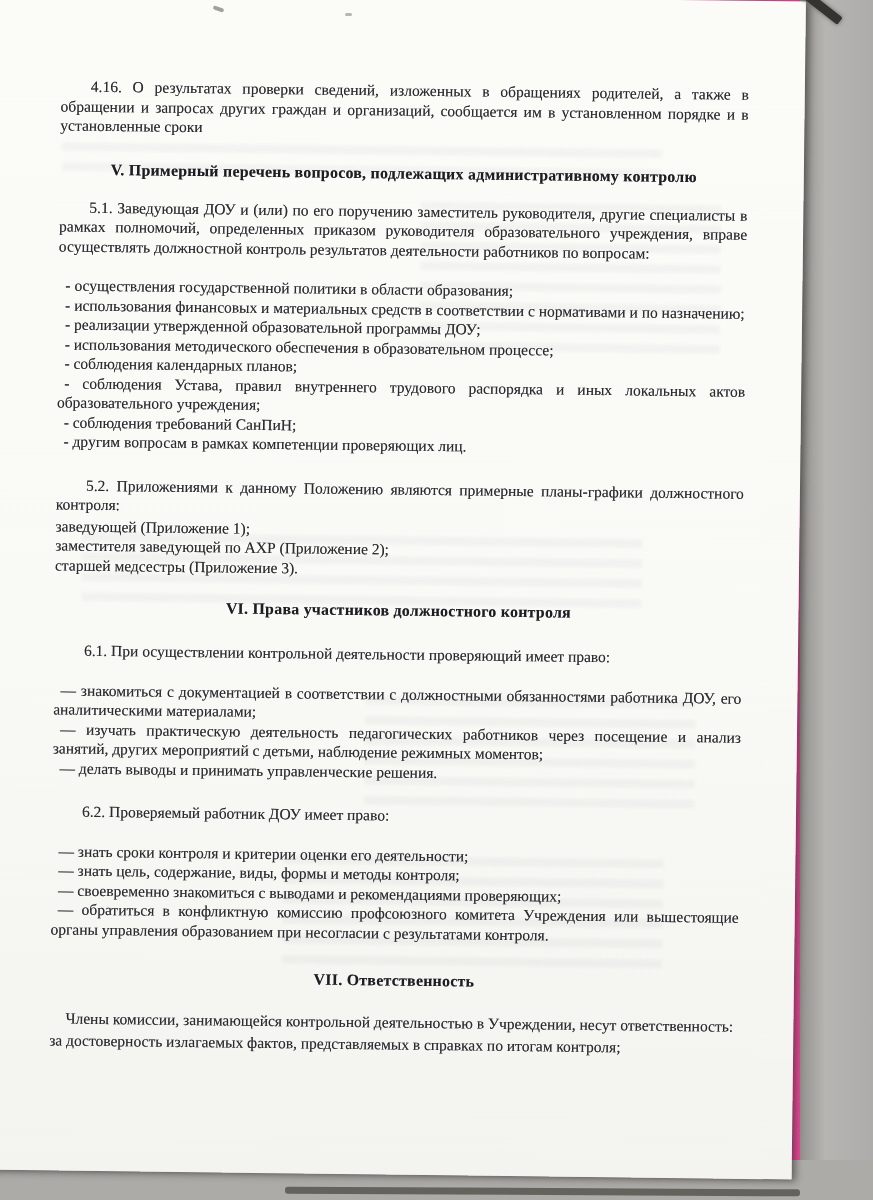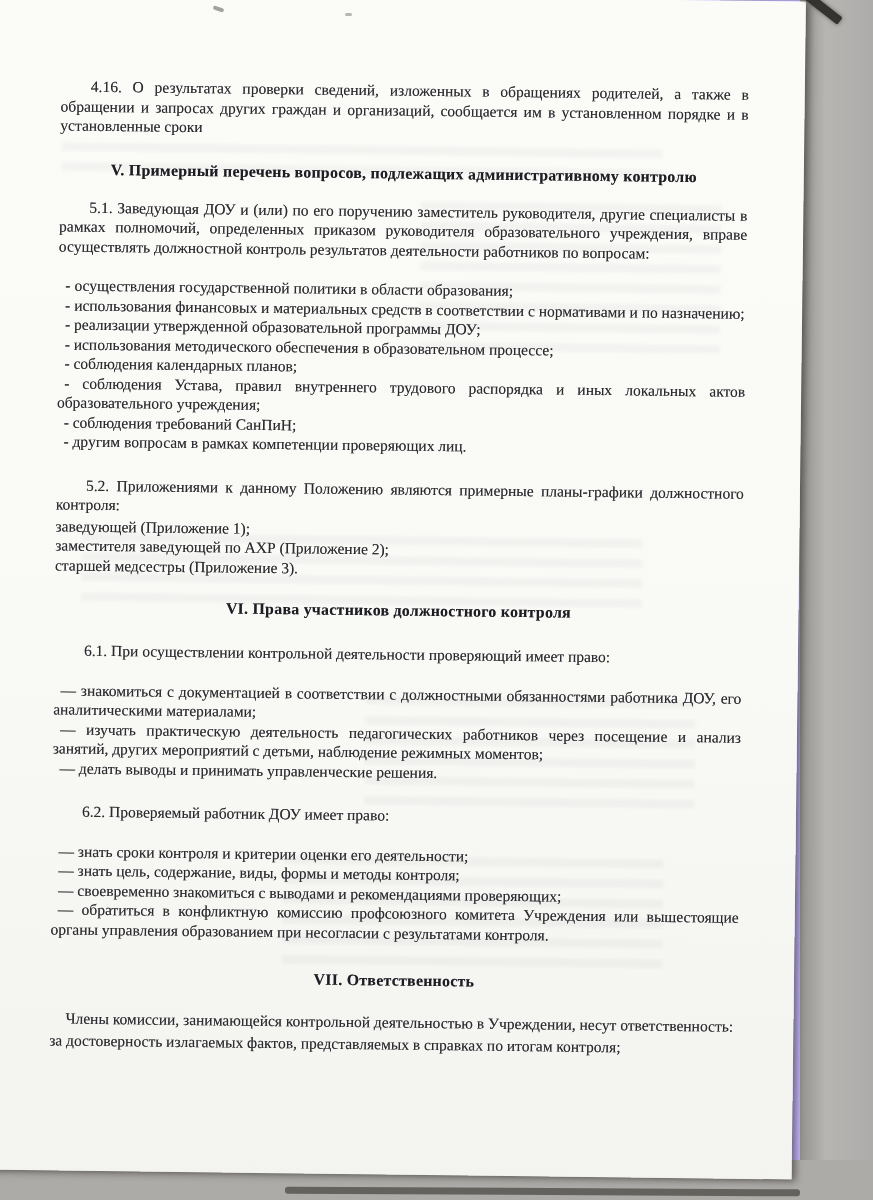--- a/index.html
+++ b/index.html
@@ -5,21 +5,21 @@
   html,body{margin:0;padding:0;}
   body{
     width:873px;height:1200px;
     background:#aeaca9;
     overflow:hidden;
     font-family:"Liberation Serif", serif;
   }
   .scan{
     position:relative;
     width:873px;height:1200px;
-    background:#c4b5fd;
+    background:#ec4899;
     overflow:hidden;
   }
   .right-band{
     position:absolute;right:0;top:0;width:73px;height:100%;
     background:linear-gradient(90deg,#93928f 0%,#b7b5b2 35%,#aeacaa 100%);
   }
   .bottom-band{
     position:absolute;left:0;bottom:0;width:100%;height:40px;
     background:#adaba8;
   }

